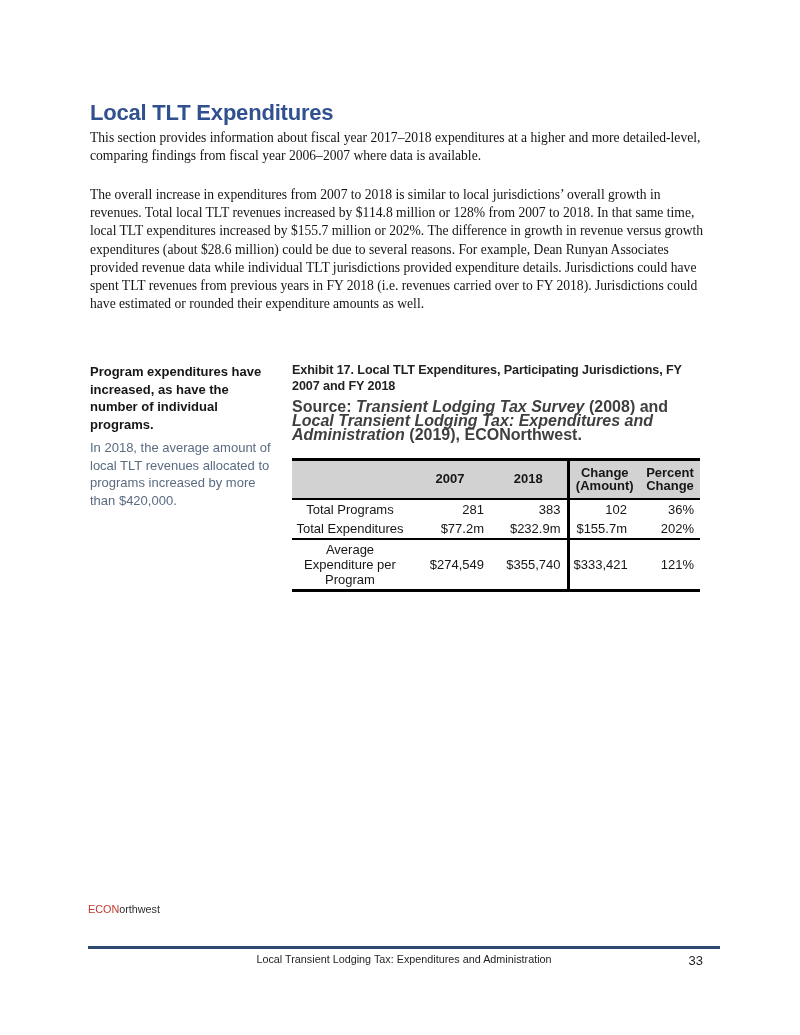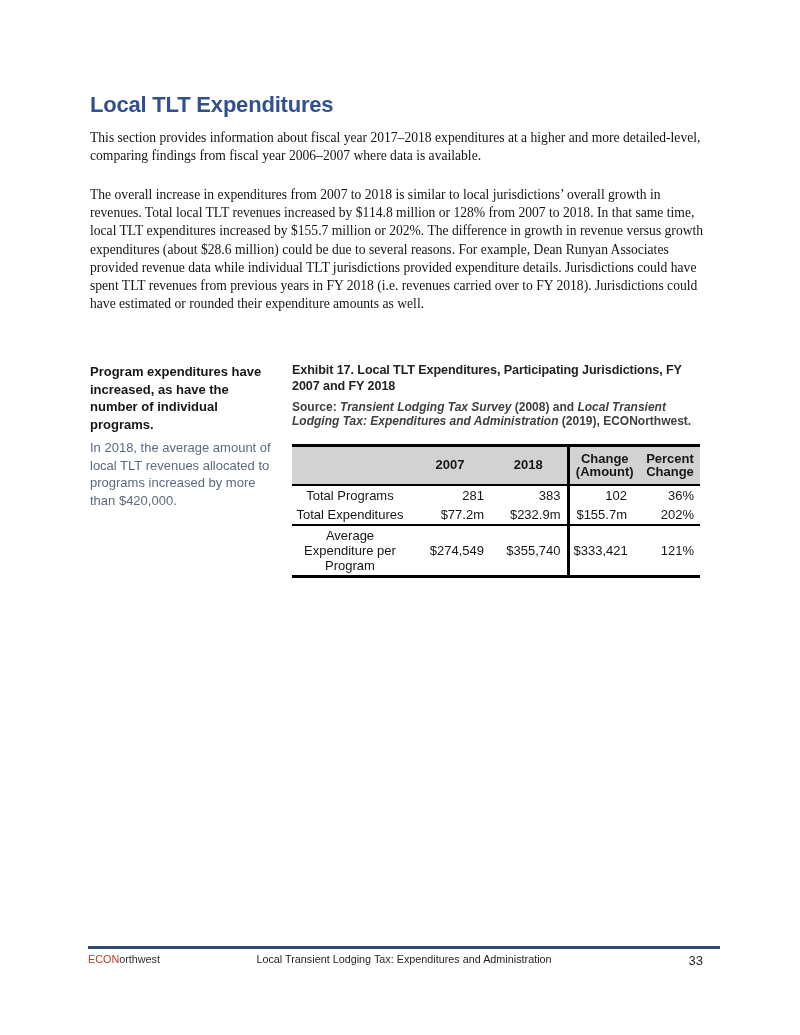--- a/index.html
+++ b/index.html
@@ -5,21 +5,21 @@
   html,body{margin:0;padding:0;background:#ffffff;}
   .page{
     position:relative;
     width:800px;height:1035px;
     background:#ffffff;
     overflow:hidden;
     font-family:"Liberation Sans", sans-serif;
     color:#1a1a1a;
   }
   .title{
-    position:absolute;left:90px;top:92px;margin:0;
+    position:absolute;left:90px;top:100px;margin:0;
     font-family:"Liberation Sans", sans-serif;
     font-size:22px;font-weight:600;letter-spacing:-0.2px;
     color:var(--heading_blue,#31508f);
   }
   .body-para{
     position:absolute;left:90px;margin:0;
     width:620px;
     font-family:"Liberation Serif", serif;
     font-size:13.6px;line-height:18.2px;
     color:#141414;
@@ -45,21 +45,21 @@
     position:absolute;left:292px;top:362px;width:410px;
   }
   .exhibit-title{
     margin:0;
     font-size:12.6px;line-height:16px;font-weight:700;
     letter-spacing:-0.1px;
     color:#222222;
   }
   .exhibit-source{
     margin:6px 0 0 0;
-    font-size:12px;line-height:14px;font-weight:600;
+    font-size:16px;line-height:14px;font-weight:600;
     color:#3f3f3f;
   }
   .exhibit-source em{font-style:italic;}
 
   .data-table{
     margin-top:16px;
     border-collapse:collapse;table-layout:fixed;
     width:408px;
     font-size:13px;color:#161616;
   }
@@ -85,21 +85,21 @@
   .data-table .div-left{border-left:3px solid #000;}
   .data-table tr.row-avg td{border-top:2px solid #000;height:34px;line-height:15px;padding-top:2px;padding-bottom:2px;}
   .data-table tbody tr:last-child td{border-bottom:3px solid #000;}
 
   .footer-rule{
     position:absolute;left:88px;top:946px;
     width:632px;height:3px;
     background:var(--rule_navy,#2d4a70);
   }
   .footer-brand{
-    position:absolute;left:88px;top:953px;
+    position:absolute;left:88px;top:903px;
     font-size:10.8px;color:#2e2e2e;
   }
   .footer-brand .brand-red{color:var(--brand_red,#c0392b);}
   .footer-center{
     position:absolute;left:88px;top:953px;width:632px;
     text-align:center;font-size:10.8px;color:#1f1f1f;
   }
   .footer-page{
     position:absolute;right:97px;top:953px;
     font-size:13px;color:#1f1f1f;

